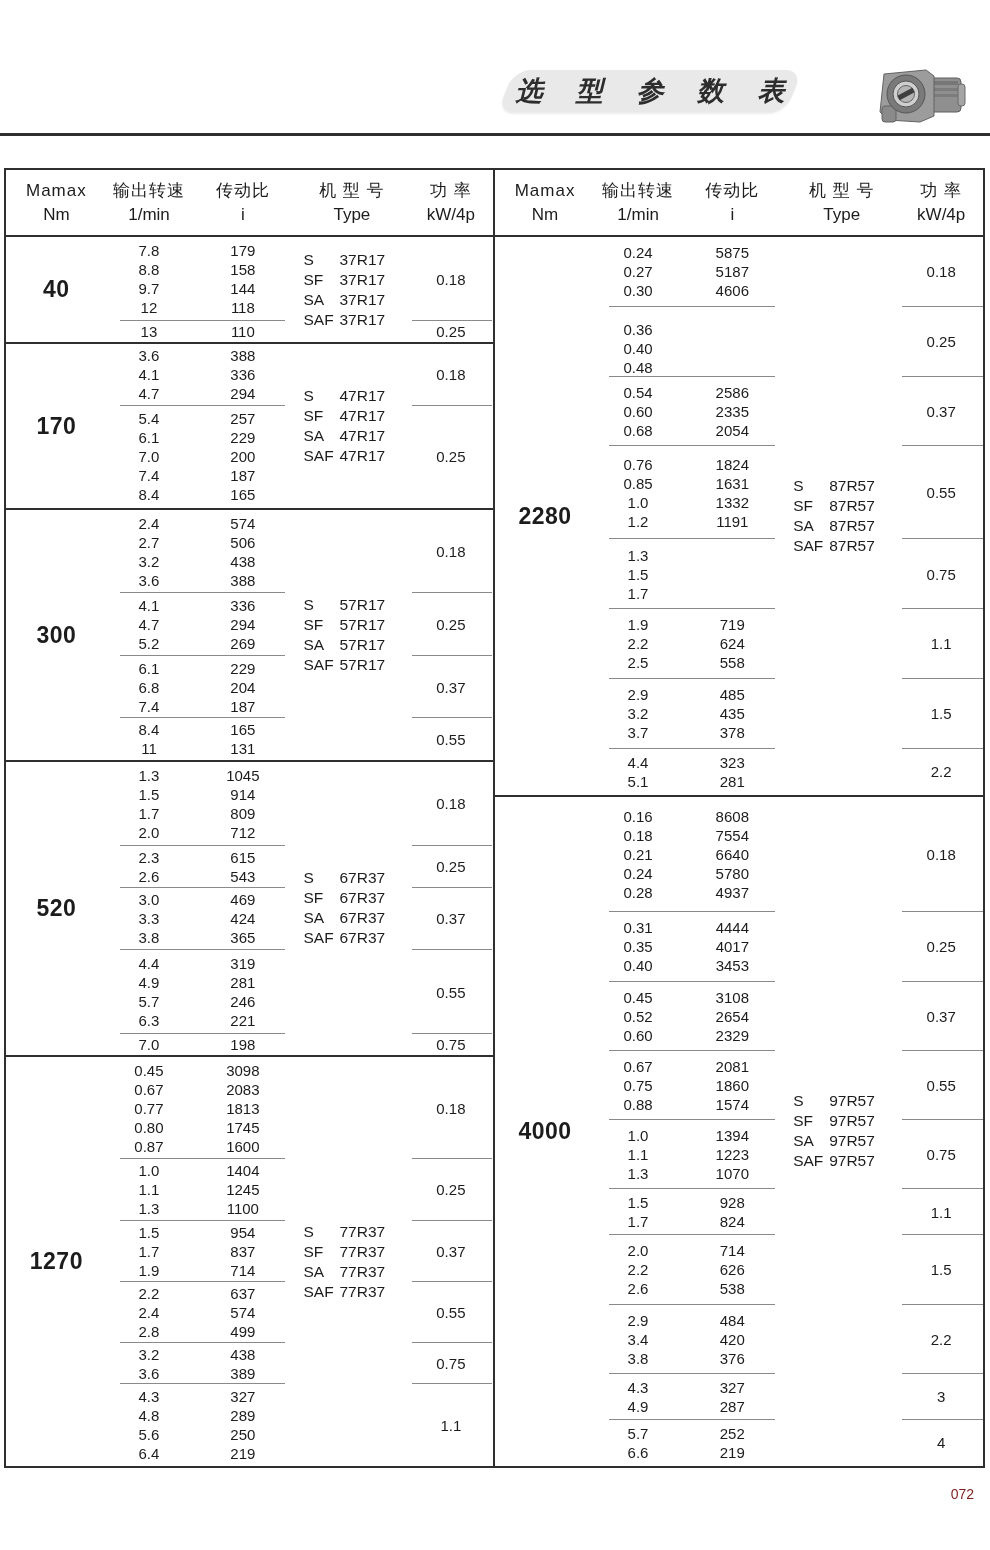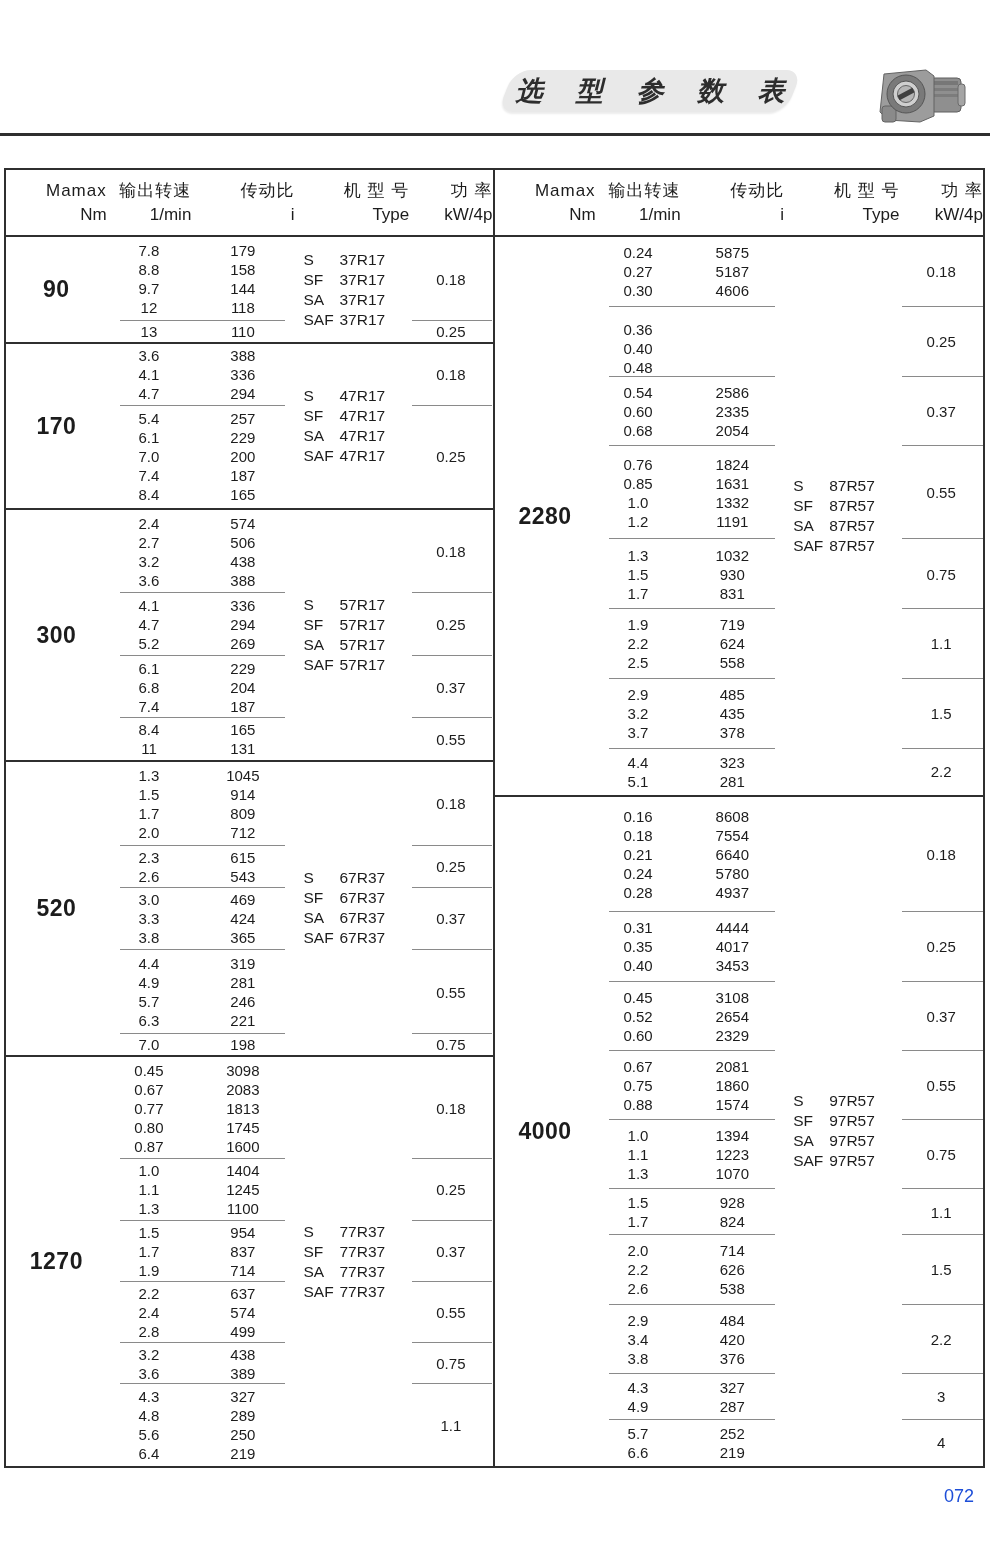--- a/index.html
+++ b/index.html
@@ -26,21 +26,21 @@
 
   
   .tables { position: absolute; left: 4px; top: 168px; width: 981px; display: flex; }
   .table { width: 50%; border: 2px solid #2f2f2f; display: flex; flex-direction: column; background: #fff; }
   .table + .table { border-left: none; }
 
   .thead {
     display: grid; grid-template-columns: 20.7% 17.4% 21.2% 23.6% 17.1%;
     height: 67px; border-bottom: 2px solid #2f2f2f; align-items: center;
   }
-  .hcell { text-align: right; }
+  .hcell { text-align: center; }
   .hcell .h1 { font-size: 17px; letter-spacing: 1px; line-height: 24px; }
   .hcell .h2 { font-size: 17px; line-height: 24px; }
 
   .tbody { flex: 1; }
 
   .group { display: grid; grid-template-columns: 20.7% 38.6% 23.6% 17.1%; }
   .group + .group { border-top: 2px solid #2f2f2f; }
 
   .mamax {
     grid-column: 1; grid-row: 1 / -1;
@@ -64,21 +64,21 @@
   }
   .tprefix { display: inline-block; width: 36px; }
 
   .pcell { grid-column: 4; display: flex; align-items: center; justify-content: center;
     font-size: 15px; position: relative; }
   .pcell.sep::after {
     content: ""; position: absolute; left: 3%; right: 0; bottom: 0;
     height: 1px; background: #8a8a8a;
   }
 
-  .page-number { position: absolute; right: 16px; top: 1486px; font-size: 18px; color: #1d4ed8; }
+  .page-number { position: absolute; right: 16px; top: 1486px; font-size: 14px; color: #7f1d1d; }
 </style>
 </head>
 <body>
 
 <div class="title-band">
   <div class="band-bg"></div>
   <div class="band-text">选 型 参 数 表</div>
 </div>
 
 <svg class="gear-photo" viewBox="0 0 94 66">
@@ -117,21 +117,21 @@
         <div class="h1">机 型 号</div>
         <div class="h2">Type</div>
       </div>
       <div class="hcell">
         <div class="h1">功 率</div>
         <div class="h2">kW/4p</div>
       </div>
     </div>
     <div class="tbody">
         <div class="group" style="height: 105px; grid-template-rows: 4fr 1fr;">
-          <div class="mamax">90</div>
+          <div class="mamax">40</div>
           <div class="srcell sep" style="grid-row: 1;">
             <div class="scol">
               <div class="num">7.8</div>
               <div class="num">8.8</div>
               <div class="num">9.7</div>
               <div class="num">12</div>
             </div>
             <div class="rcol">
               <div class="num">179</div>
               <div class="num">158</div>
@@ -542,25 +542,20 @@
           </div>
           <div class="pcell sep" style="grid-row: 4;">
             <span>0.55</span>
           </div>
           <div class="srcell sep" style="grid-row: 5;">
             <div class="scol">
               <div class="num">1.3</div>
               <div class="num">1.5</div>
               <div class="num">1.7</div>
             </div>
-            <div class="rcol">
-              <div class="num">1032</div>
-              <div class="num">930</div>
-              <div class="num">831</div>
-            </div>
           </div>
           <div class="pcell sep" style="grid-row: 5;">
             <span>0.75</span>
           </div>
           <div class="srcell sep" style="grid-row: 6;">
             <div class="scol">
               <div class="num">1.9</div>
               <div class="num">2.2</div>
               <div class="num">2.5</div>
             </div>

